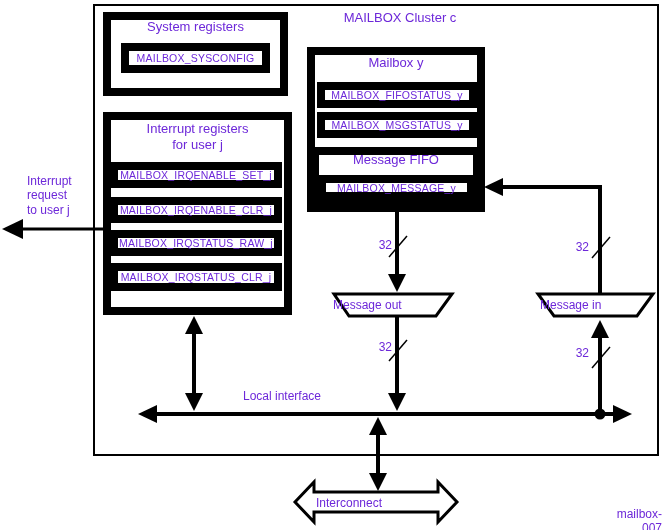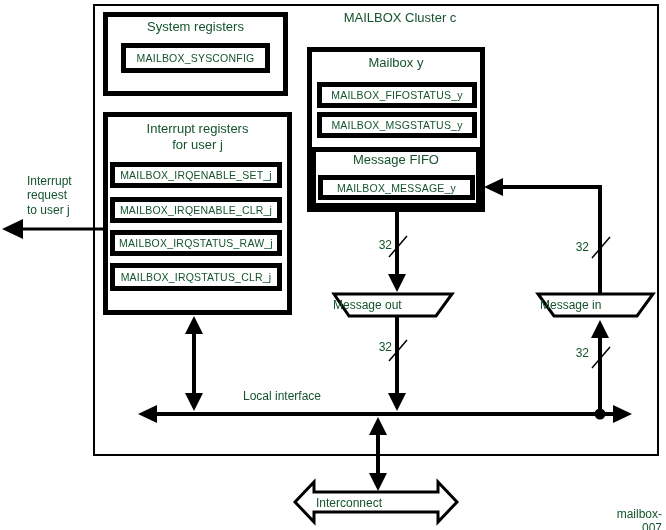--- a/index.html
+++ b/index.html
@@ -1,22 +1,22 @@
 <!DOCTYPE html>
 <html><head>
 <meta charset="utf-8">
 <style>
   html,body { margin:0; padding:0; background:#fff; }
   #stage {
     position:relative; width:666px; height:530px; background:#fff;
-    font-family:"Liberation Sans", sans-serif; color:#14532d; overflow:hidden;
+    font-family:"Liberation Sans", sans-serif; color:#6d28d9; overflow:hidden;
   }
   .box {
     position:absolute; box-sizing:border-box; background:#fff;
-    border:5px solid #000000; z-index:1;
+    border:8px solid #000000; z-index:1;
   }
   .outline { border-width:2px; background:transparent; }
   .reg {
     display:flex; align-items:center; justify-content:center;
     font-size:10.5px; letter-spacing:0.2px; white-space:nowrap; z-index:1;
   }
   .label { position:absolute; z-index:3; font-size:12px; line-height:1.2; }
   .title { font-size:13px; text-align:center; }
   .prewrap { white-space:pre-line; }
   .ctr { text-align:left; }

